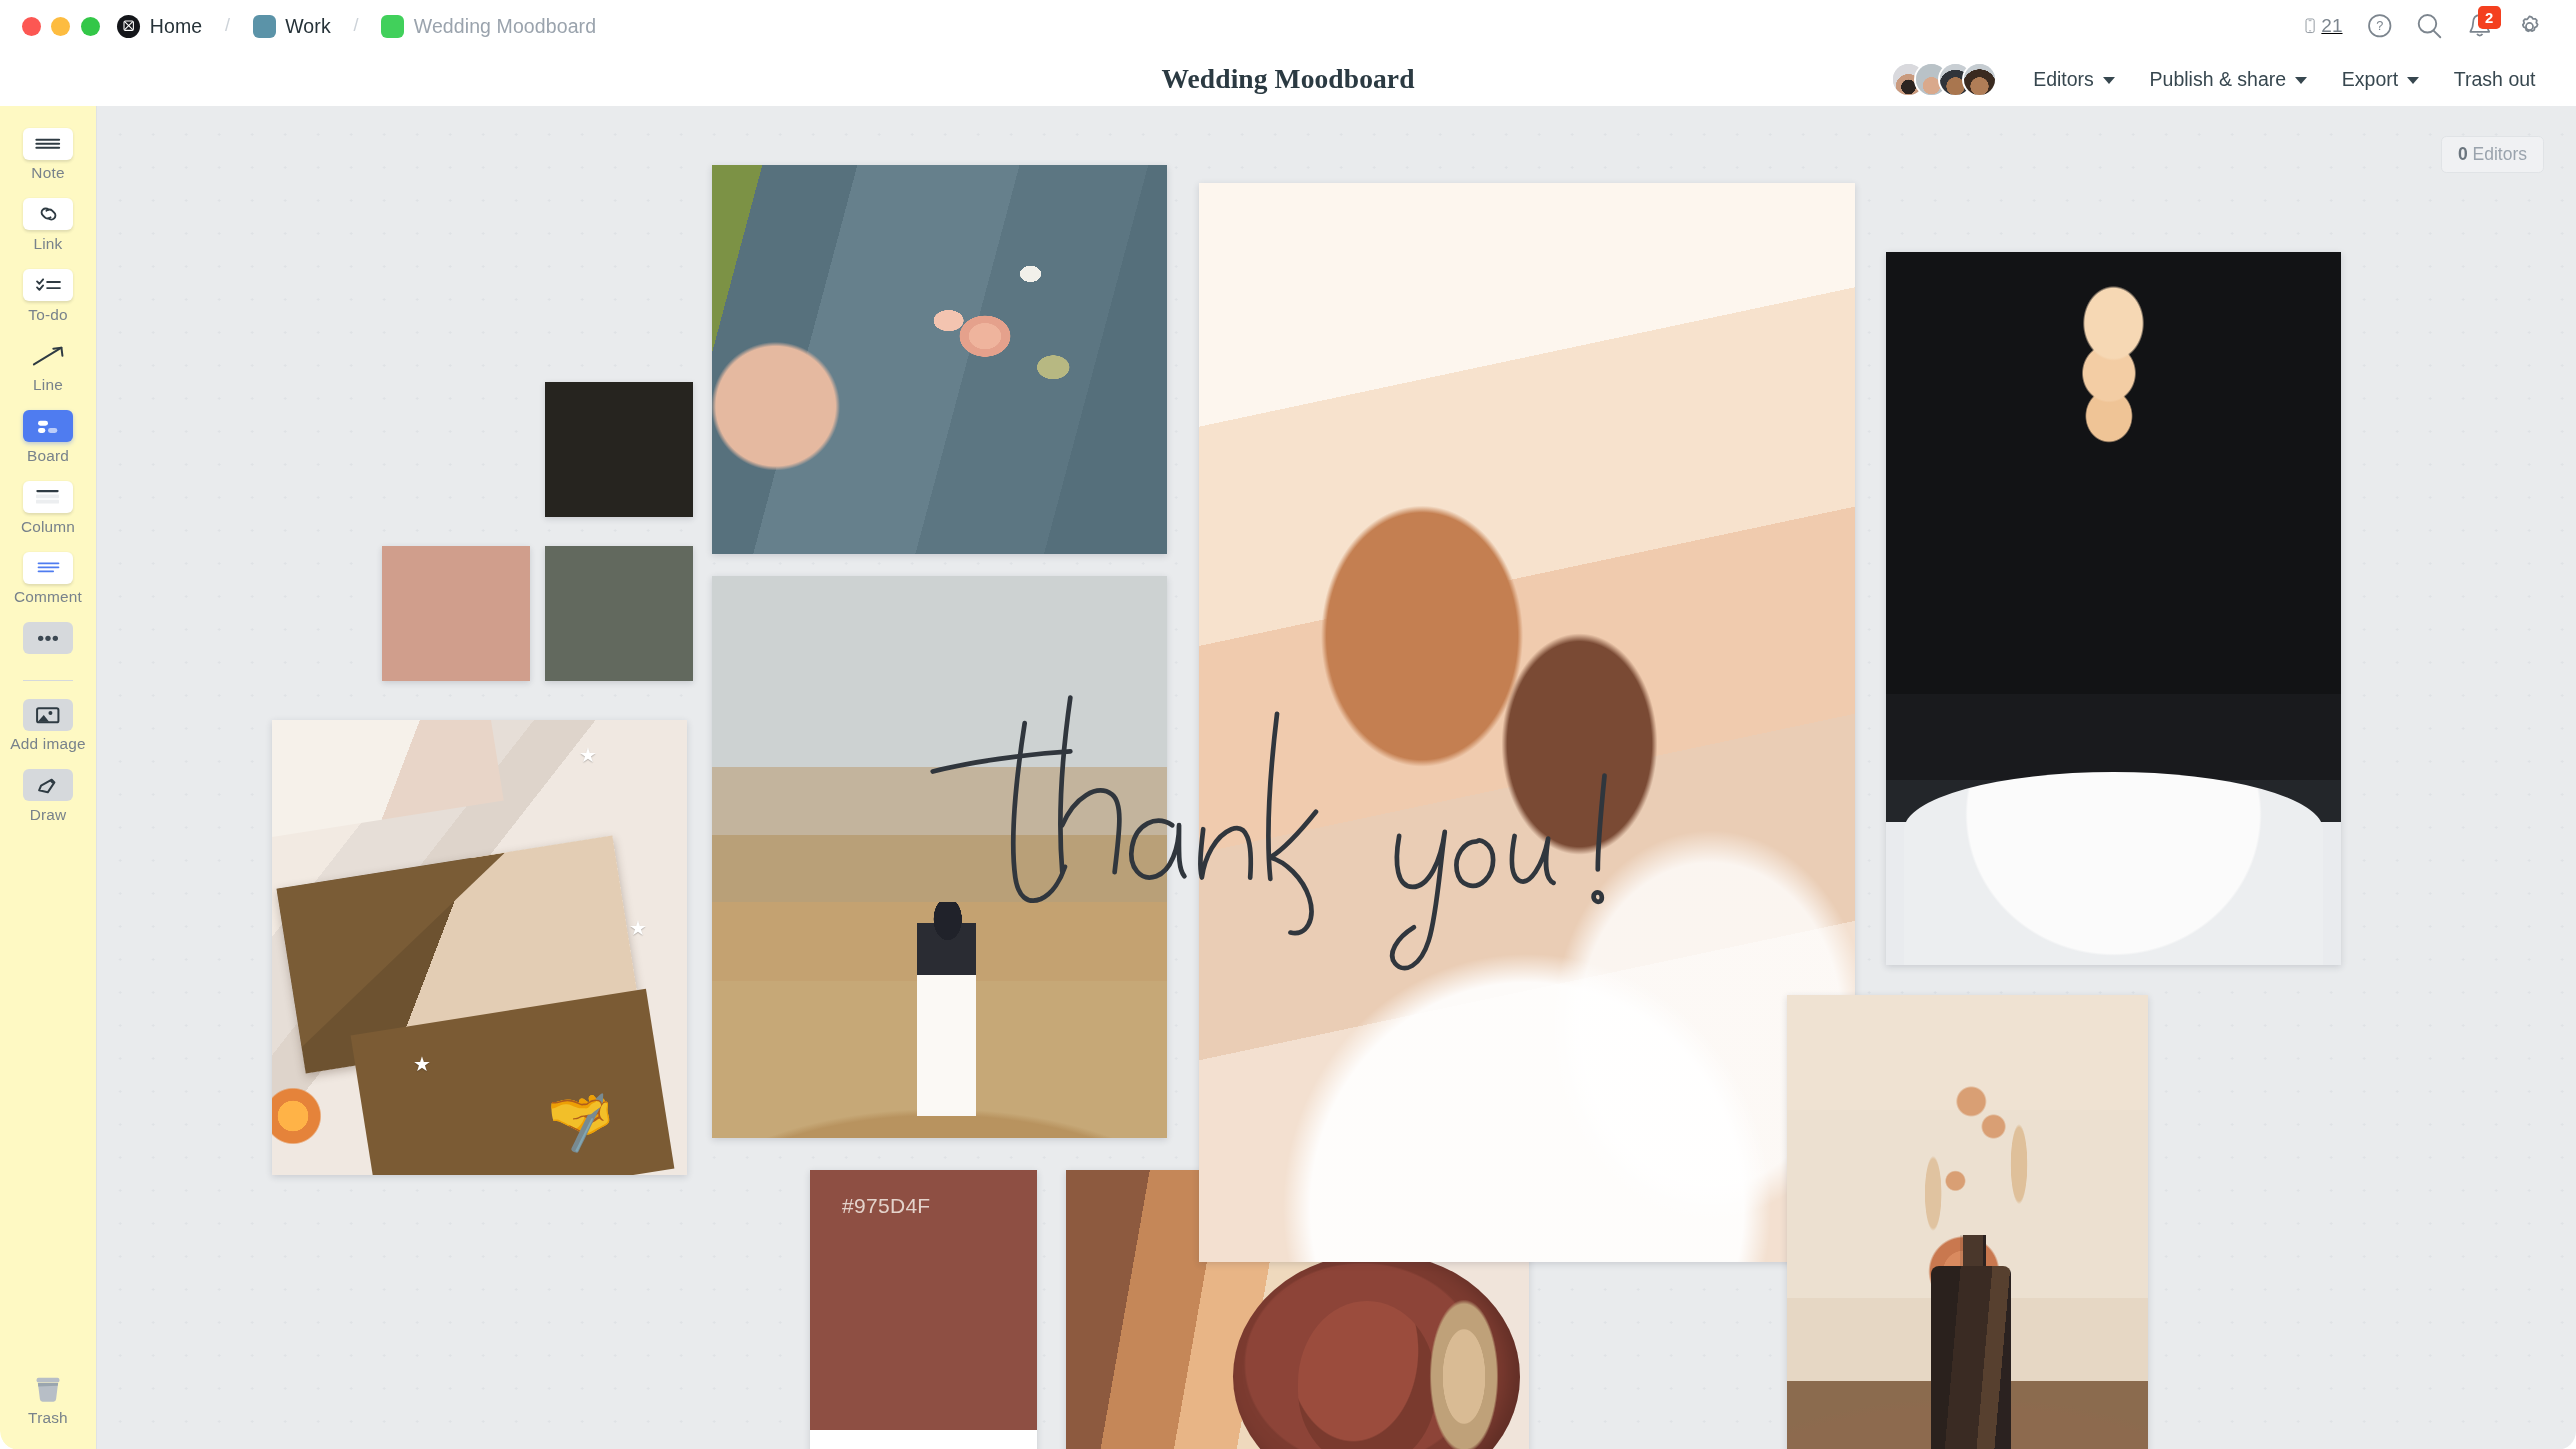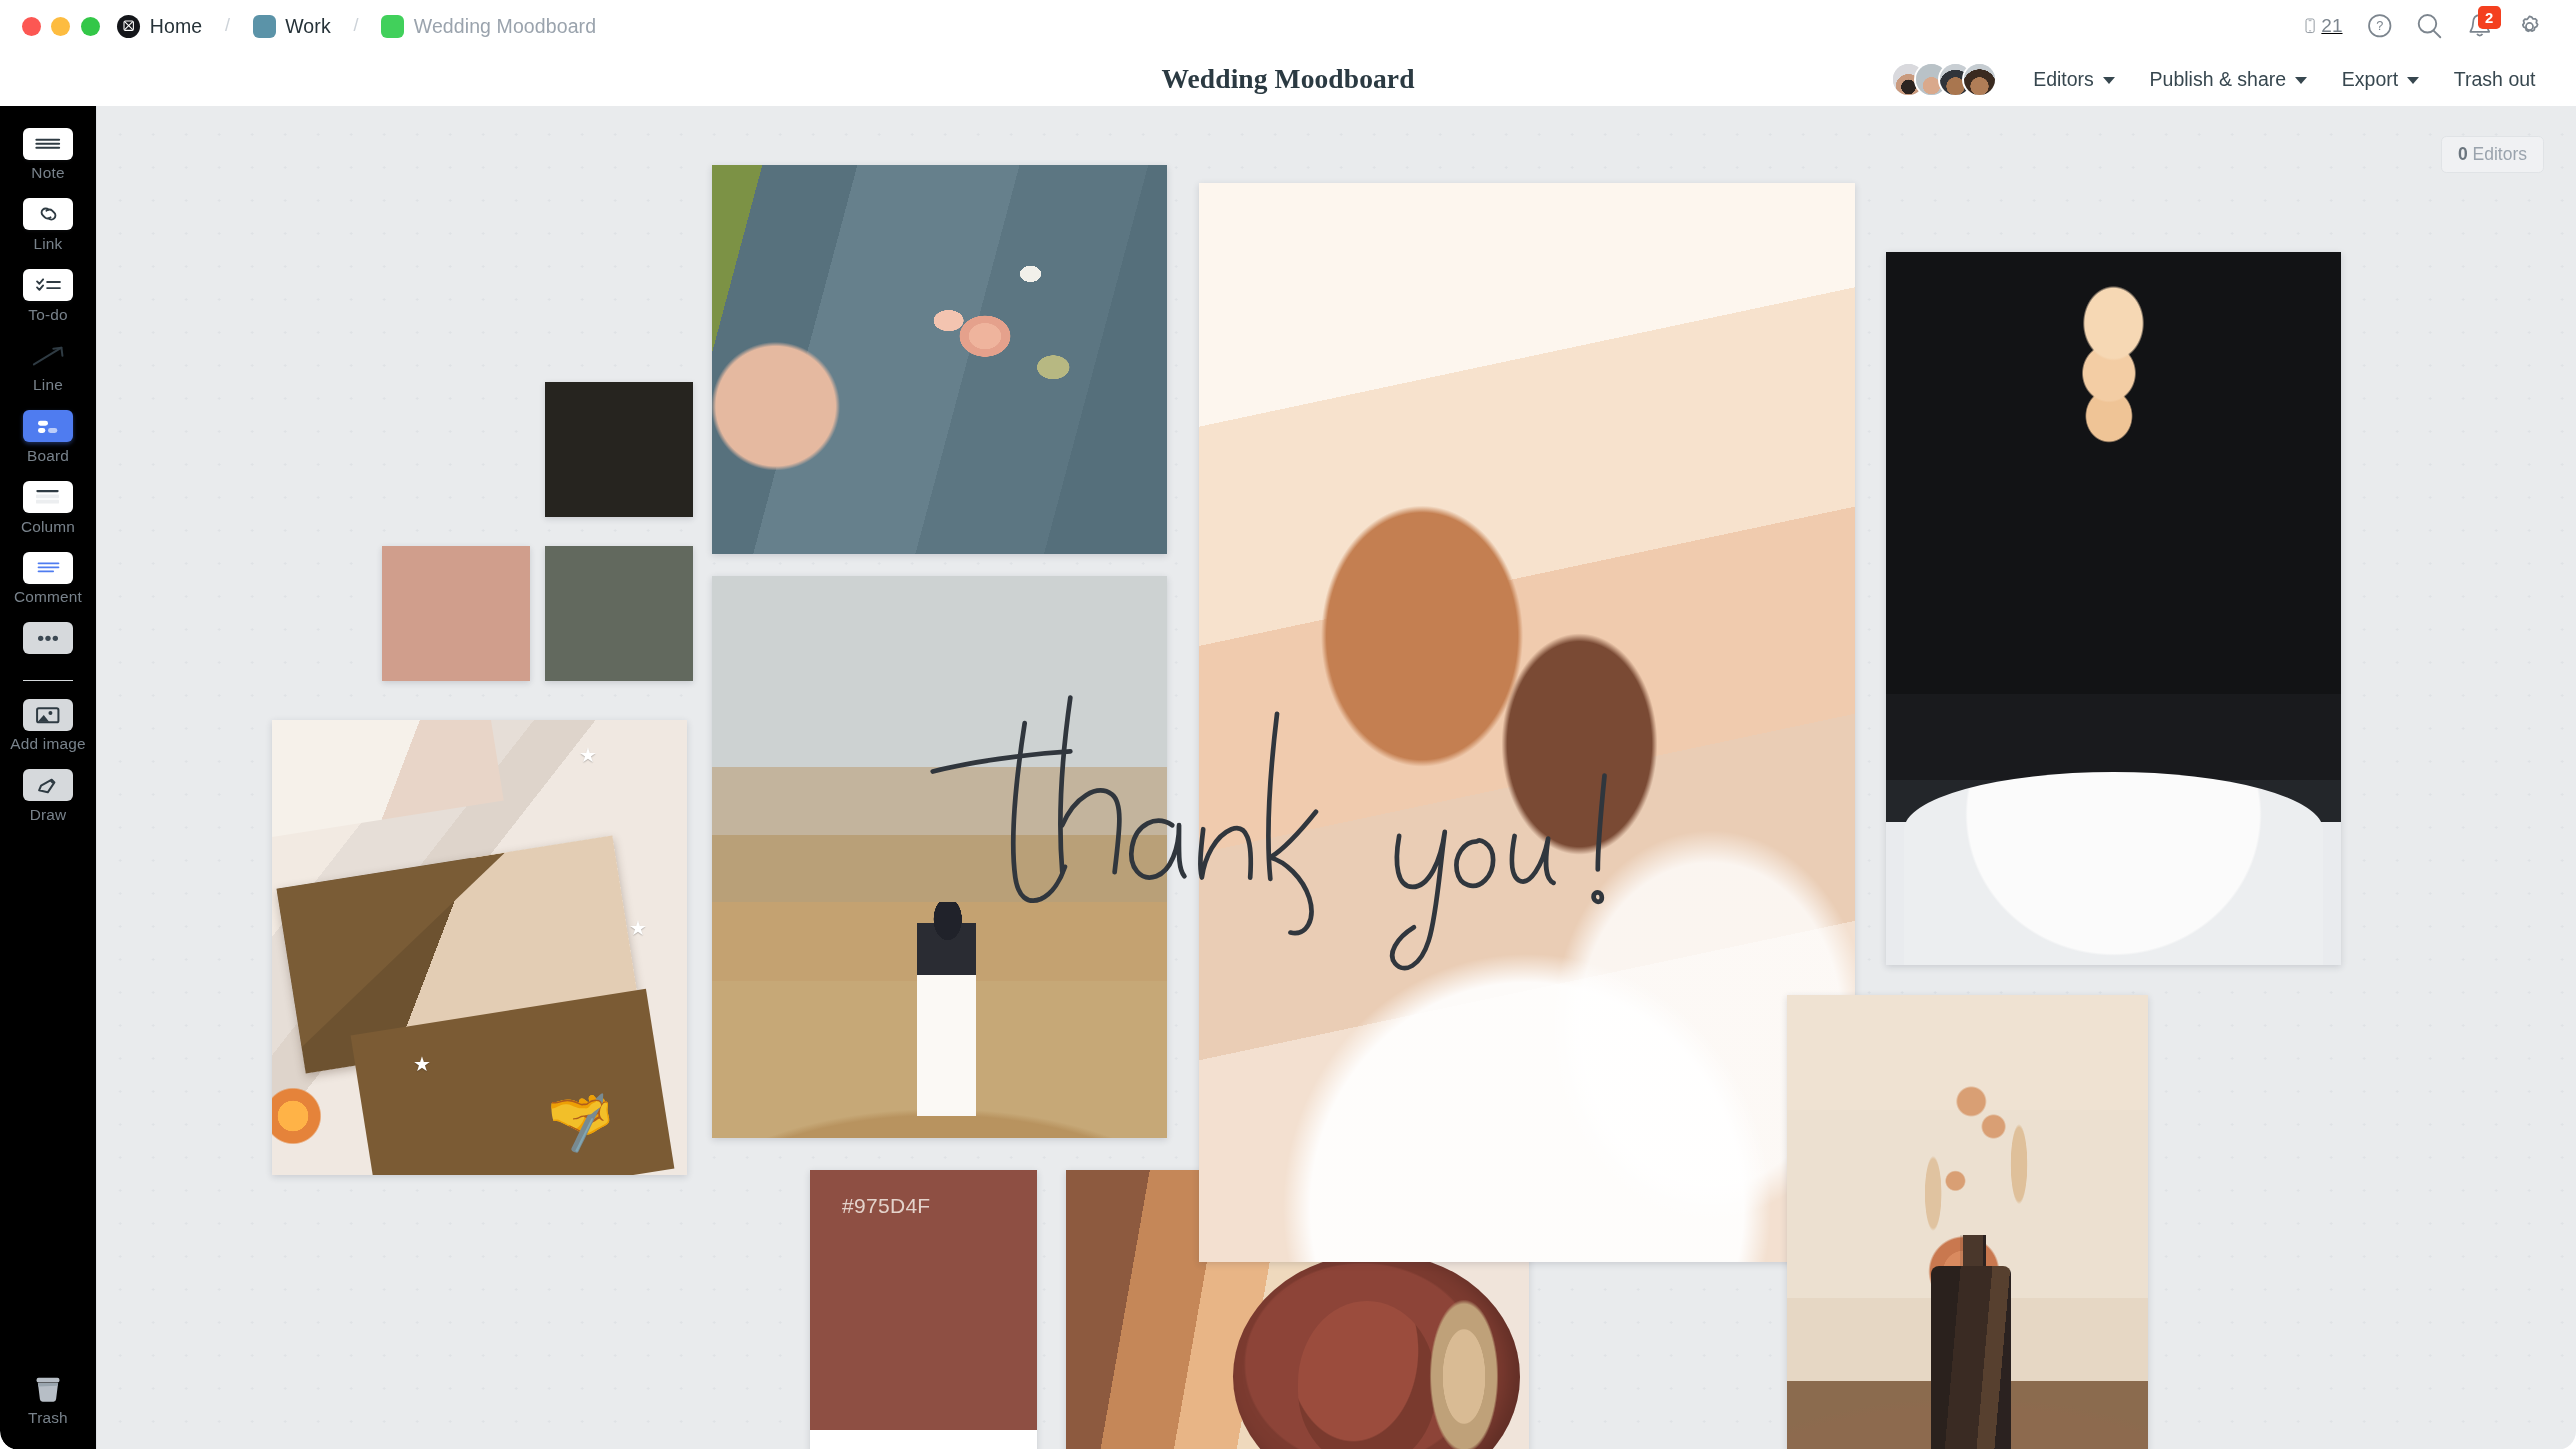--- a/index.html
+++ b/index.html
@@ -91,21 +91,21 @@
     white-space: nowrap;
   }
   .caret {
     width: 0; height: 0; border-left: 6px solid transparent; border-right: 6px solid transparent;
     border-top: 7.4px solid #37474f; margin-top: 2.7px;
   }
 
   
   .sidebar {
     position: absolute; top: 106px; left: 0; bottom: 0; width: 96px;
-    background: #000000;
+    background: #fef9c3;
     display: flex; flex-direction: column; align-items: center;
     padding-top: 21.5px;
     z-index: 30;
     border-bottom-left-radius: 19px;
   }
   .tool { display: flex; flex-direction: column; align-items: center; gap: 4.7px; margin-bottom: 16px; cursor: pointer; }
   .tool-ico {
     width: 50px; height: 32px; border-radius: 6px;
     background: #ffffff; box-shadow: 0 1.3px 2.7px rgba(40,50,60,.14);
     display: flex; align-items: center; justify-content: center;

